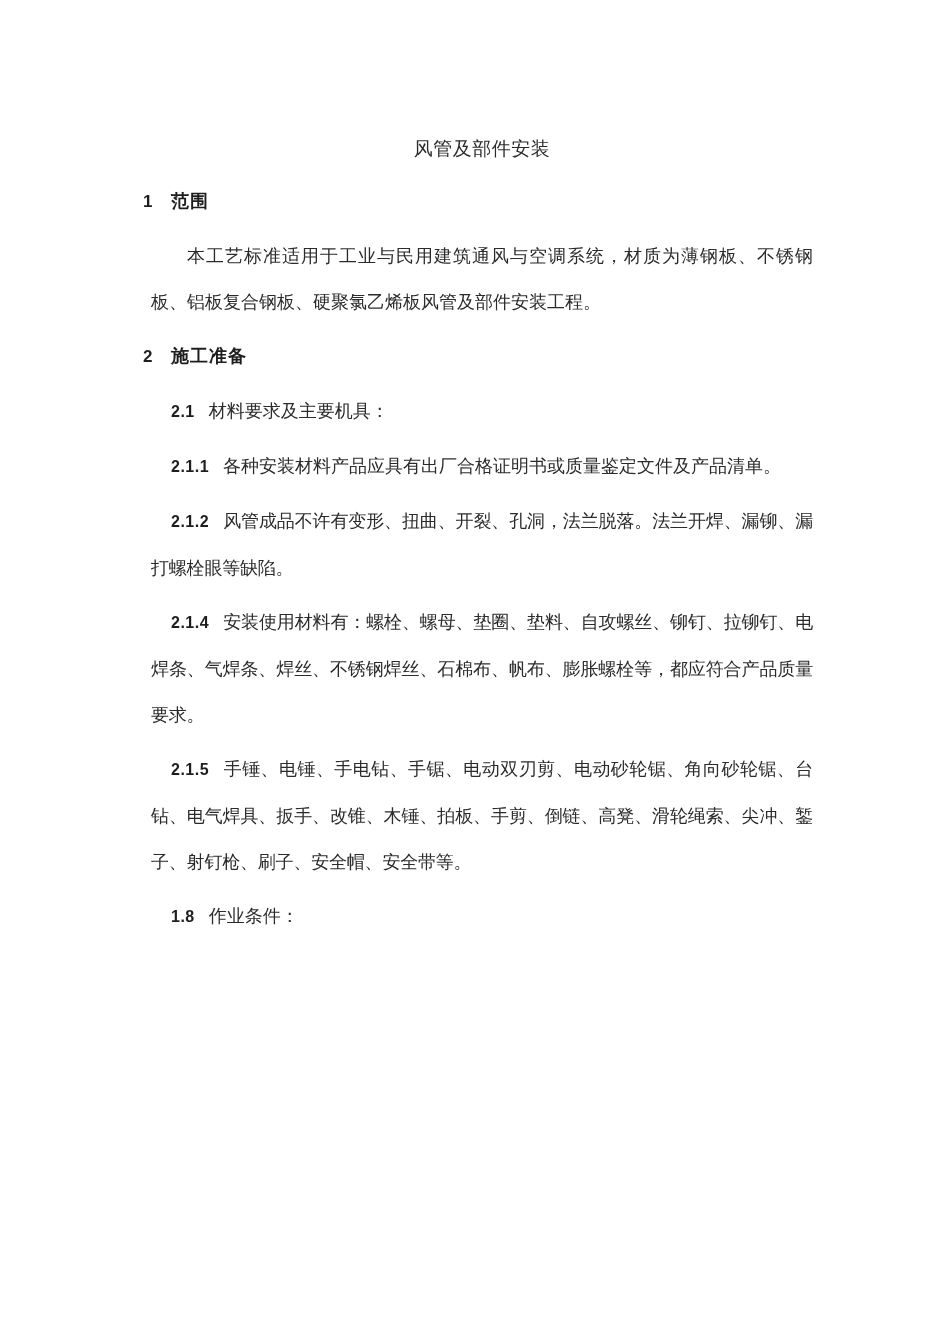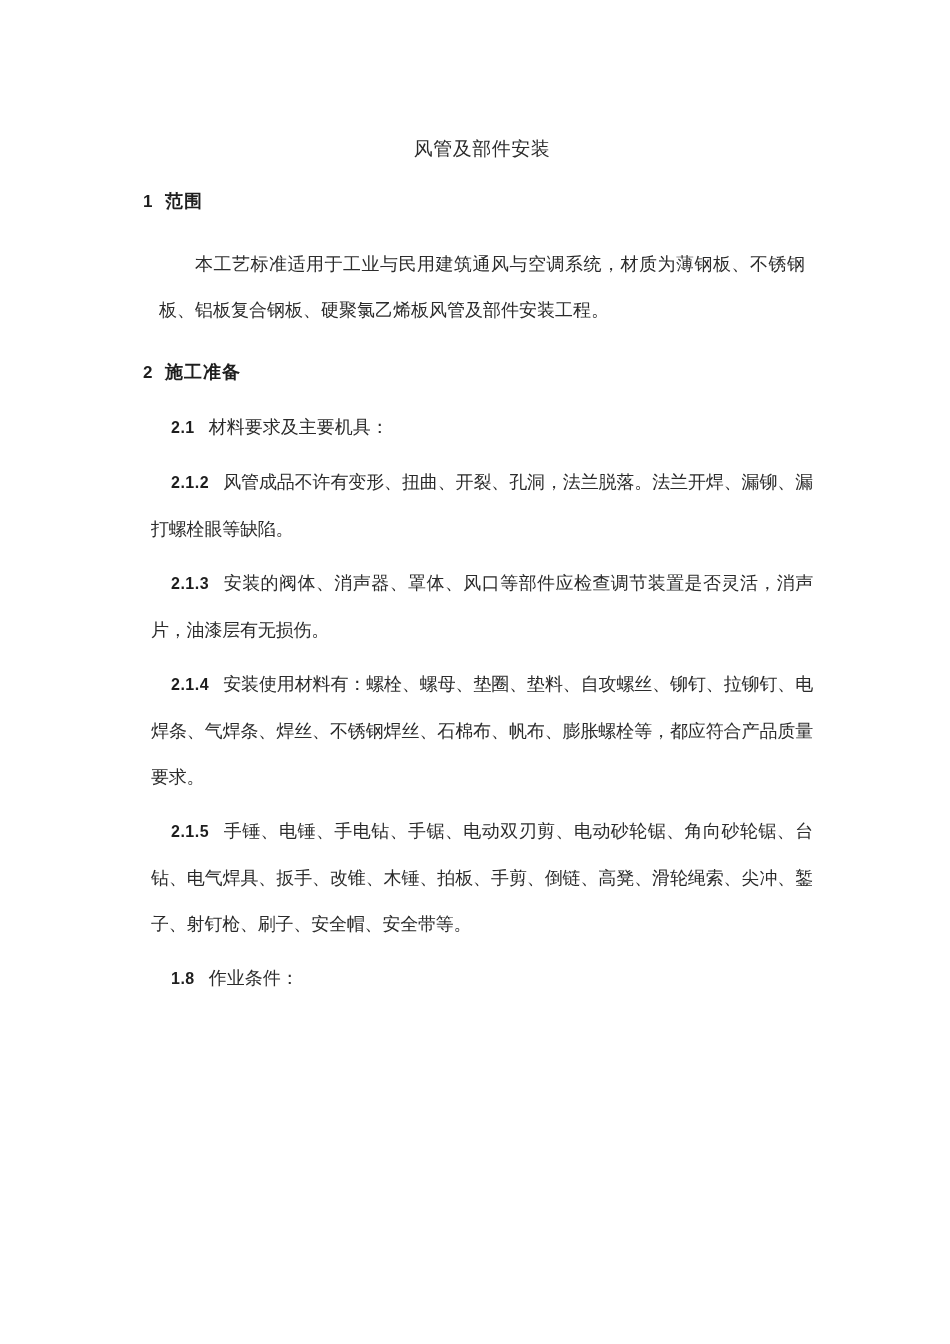--- a/index.html
+++ b/index.html
@@ -51,20 +51,21 @@
     font-family: "Liberation Sans", "DejaVu Sans", sans-serif;
     font-weight: bold;
     font-size: 17px;
     min-width: 22px;
     display: inline-block;
   }
   .h1-text {
     font-family: "Liberation Serif", "DejaVu Serif", serif;
     font-weight: bold;
     letter-spacing: 1px;
+    margin-left: 6px;
   }
 
   
   .item {
     font-size: 18px;
     line-height: 46px;
     margin: 8px;
     text-align: justify;
     text-justify: inter-ideograph;
     text-indent: 20px;
@@ -83,21 +84,21 @@
   }
   .item .txt {
     font-family: "Liberation Serif", "DejaVu Serif", serif;
     font-weight: 400;
   }
 
   
   .para {
     font-size: 18px;
     line-height: 46px;
-    margin: 16px;
+    margin: 8px;
     text-align: justify;
     text-justify: inter-ideograph;
     text-indent: 36px;
     color: #2b2b2b;
   }
 
   
   .dense {
     letter-spacing: -0.2px;
   }
@@ -119,28 +120,28 @@
 
     <div class="h1-block">
       <span class="h1-num">2</span>
       <span class="h1-text">施工准备</span>
     </div>
 
     <div class="item">
       <span class="num">2.1</span><span class="gap"></span><span class="txt">材料要求及主要机具：</span>
     </div>
 
+    <div class="item">
+      <span class="num">2.1.1</span><span class="gap"></span><span class="txt">各种安装材料产品应具有出厂合格证明书或质量鉴定文件及产品清单。</span>
+    </div>
 
     <div class="item dense">
       <span class="num">2.1.2</span><span class="gap"></span><span class="txt">风管成品不许有变形、扭曲、开裂、孔洞，法兰脱落。法兰开焊、漏铆、漏打螺栓眼等缺陷。</span>
     </div>
 
-    <div class="item dense">
-      <span class="num">2.1.3</span><span class="gap"></span><span class="txt">安装的阀体、消声器、罩体、风口等部件应检查调节装置是否灵活，消声片，油漆层有无损伤。</span>
-    </div>
 
     <div class="item dense">
       <span class="num">2.1.4</span><span class="gap"></span><span class="txt">安装使用材料有：螺栓、螺母、垫圈、垫料、自攻螺丝、铆钉、拉铆钉、电焊条、气焊条、焊丝、不锈钢焊丝、石棉布、帆布、膨胀螺栓等，都应符合产品质量要求。</span>
     </div>
 
     <div class="item dense">
       <span class="num">2.1.5</span><span class="gap"></span><span class="txt">手锤、电锤、手电钻、手锯、电动双刃剪、电动砂轮锯、角向砂轮锯、台钻、电气焊具、扳手、改锥、木锤、拍板、手剪、倒链、高凳、滑轮绳索、尖冲、錾子、射钉枪、刷子、安全帽、安全带等。</span>
     </div>
 
     <div class="item">

